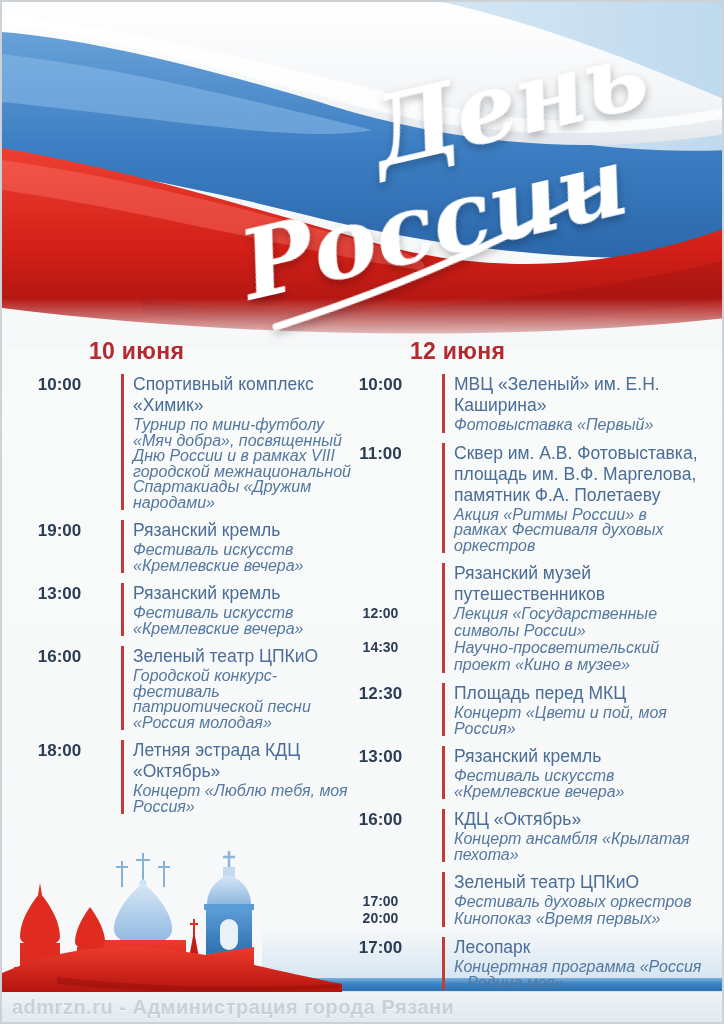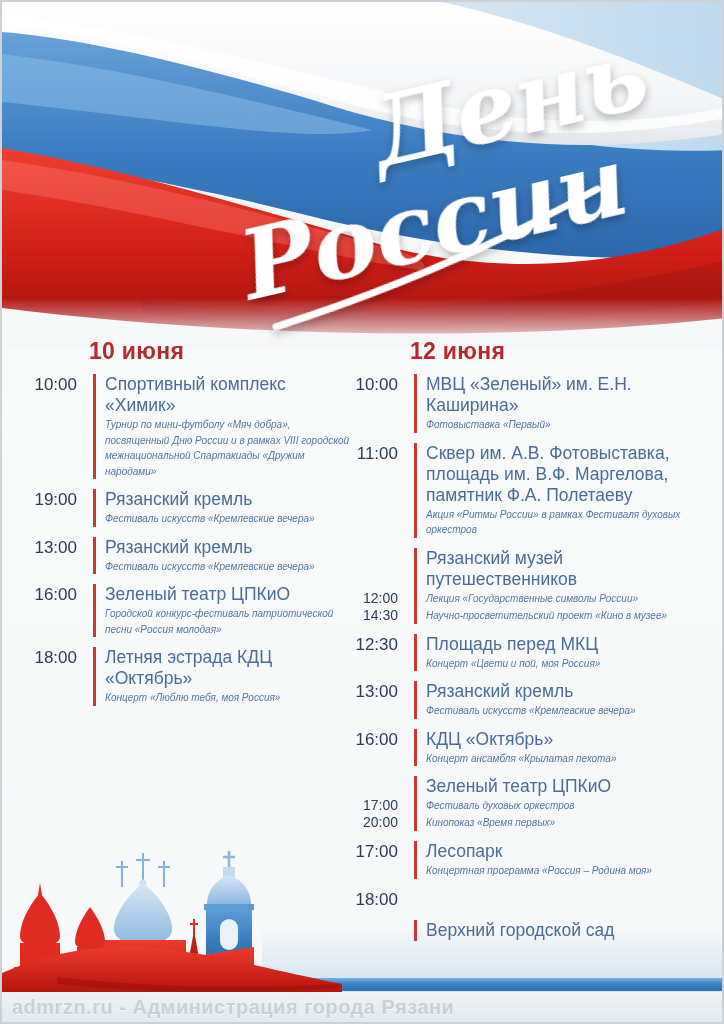--- a/index.html
+++ b/index.html
@@ -15,27 +15,27 @@
   .col-left{left:31px;width:320px;}
   .col-right{left:352px;width:348px;}
   .date-header{
     font-size:23px;line-height:26px;font-weight:bold;color:#b32b30;
     margin:20px 0 10px 56px;letter-spacing:.3px;
   }
   .date-header:first-child{margin-top:0;}
   .event{margin-bottom:10px;}
   .row{display:grid;grid-template-columns:60px 1fr;}
   .row .time{
-    font-weight:normal;font-size:17px;color:#2b3c55;
-    text-align:right;padding-right:16px;line-height:21px;
+    font-weight:bold;font-size:17px;color:#2b3c55;
+    text-align:center;padding-right:7px;line-height:21px;
   }
   .row.session-row .time{line-height:17px;font-size:14px;}
-  .row .text{border-left:3px solid #c23b34;padding-left:9px;}
+  .row .text{border-left:3px solid #c23b34;padding-left:9px;margin-left:28px;}
   .text.title{font-size:17.5px;line-height:21px;color:#4a6d98;}
-  .text.desc{font-size:10px;line-height:15.5px;font-style:italic;color:#54789f;padding-top:1px;}
+  .text.desc{font-size:16px;line-height:15.5px;font-style:italic;color:#54789f;padding-top:1px;}
   .row.session-row .text.desc{line-height:17px;padding-top:0;}
   .bottom-wash{
     position:absolute;left:260px;top:926px;width:464px;height:64px;z-index:1;
     background:linear-gradient(180deg,rgba(210,228,242,0) 0%,#d4e4f2 85%);
   }
   .blue-band{
     position:absolute;left:226px;top:976px;width:498px;height:13px;z-index:2;
     background:linear-gradient(180deg,#79b2de 0%,#3b82c2 45%,#2d73b2 100%);
   }
   .skyline{position:absolute;left:0;top:845px;width:340px;height:145px;z-index:3;}

